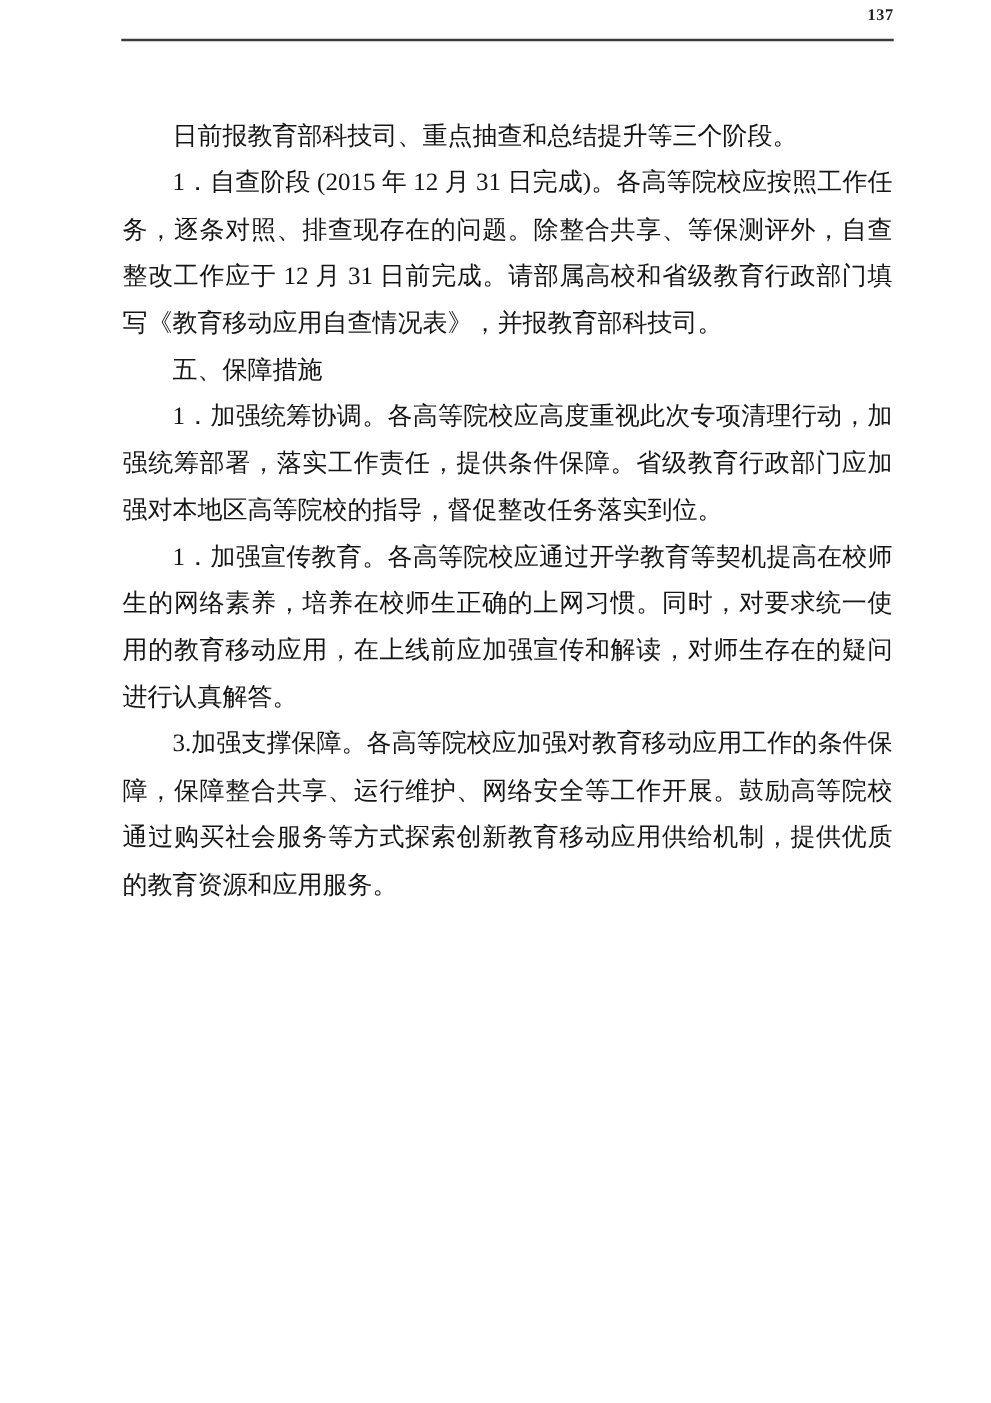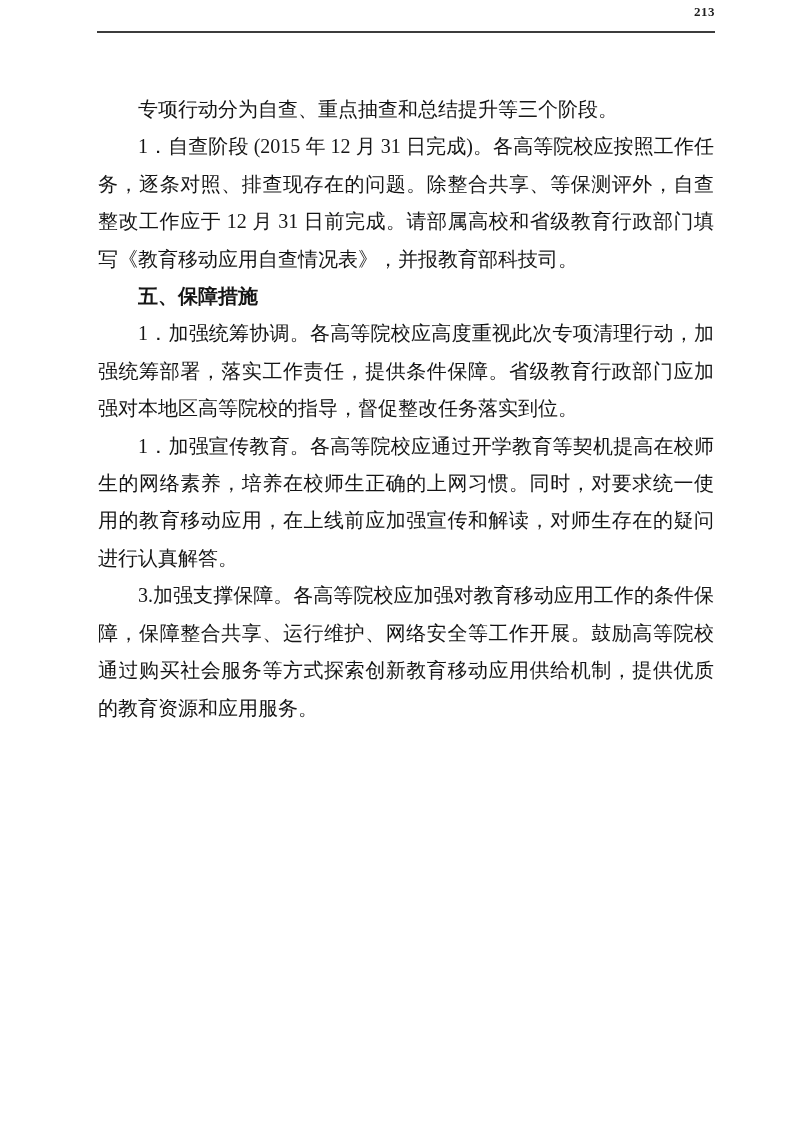--- a/index.html
+++ b/index.html
@@ -48,36 +48,36 @@
     font-size: 20px;
     line-height: 37.4px;
     text-align: justify;
   }
   .content p {
     margin: 0;
     padding: 0;
     text-indent: 2em;
   }
   .section-heading {
-    font-weight: bold;
+    font-weight: normal;
   }
 </style>
 </head>
 <body>
 
 <div class="page">
 
   <div class="page-header">
-    <div class="page-number">213</div>
+    <div class="page-number">137</div>
   </div>
 
   <div class="header-rule"></div>
 
   <div class="content">
-    <p>专项行动分为自查、重点抽查和总结提升等三个阶段。</p>
+    <p>日前报教育部科技司、重点抽查和总结提升等三个阶段。</p>
     <p>1．自查阶段 (2015 年 12 月 31 日完成)。各高等院校应按照工作任务，逐条对照、排查现存在的问题。除整合共享、等保测评外，自查整改工作应于 12 月 31 日前完成。请部属高校和省级教育行政部门填写《教育移动应用自查情况表》，并报教育部科技司。</p>
     <p class="section-heading">五、保障措施</p>
     <p>1．加强统筹协调。各高等院校应高度重视此次专项清理行动，加强统筹部署，落实工作责任，提供条件保障。省级教育行政部门应加强对本地区高等院校的指导，督促整改任务落实到位。</p>
     <p>1．加强宣传教育。各高等院校应通过开学教育等契机提高在校师生的网络素养，培养在校师生正确的上网习惯。同时，对要求统一使用的教育移动应用，在上线前应加强宣传和解读，对师生存在的疑问进行认真解答。</p>
     <p>3.加强支撑保障。各高等院校应加强对教育移动应用工作的条件保障，保障整合共享、运行维护、网络安全等工作开展。鼓励高等院校通过购买社会服务等方式探索创新教育移动应用供给机制，提供优质的教育资源和应用服务。</p>
 
   </div>
 
 </div>
 

